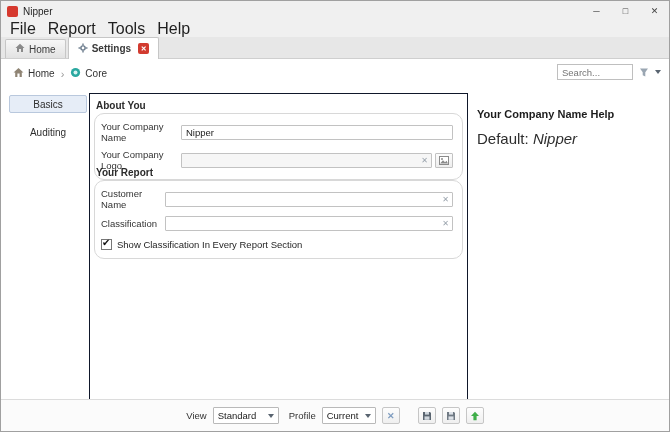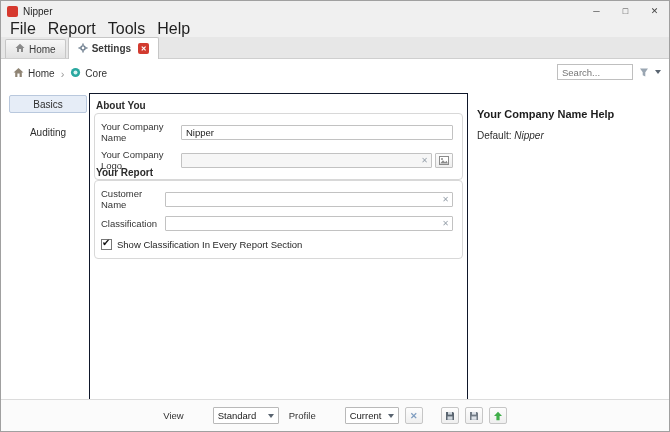--- a/index.html
+++ b/index.html
@@ -35,21 +35,21 @@
 
   
   .side-item { position:absolute; left:8px; width:78px; height:18px; display:flex; align-items:center; justify-content:center; font-size:10px; color:#2e2e2e; }
   .side-item.selected { background:#e6edf7; border:1px solid #b9c8dd; border-radius:2px; }
 
   
   .panel { position:absolute; left:88px; top:34px; width:379px; height:308px; border:1px solid #0f172a; background:#fff; }
   .section-title { position:absolute; left:6px; font-size:10px; font-weight:bold; color:#2b2b2b; }
   .title-about { top:6px; }
   .title-report { top:73px; }
-  .group { position:absolute; left:4px; width:369px; border:1px solid #d8d8d8; border-radius:4px; display:flex; flex-direction:column; gap:6px; padding:7px 9px 8px 6px; background:#fff; }
+  .group { position:absolute; left:4px; width:369px; border:1px solid #d8d8d8; border-radius:10px; display:flex; flex-direction:column; gap:6px; padding:7px 9px 8px 6px; background:#fff; }
   .g1 { top:19px; }
   .g2 { top:86px; }
   .frow { display:flex; align-items:center; }
   .flabel { font-size:9.5px; color:#333; }
   .g1 .flabel { flex:0 0 80px; }
   .g2 .flabel { flex:0 0 64px; }
   .tinput { flex:1; height:15px; border:1px solid #c2c2c2; border-radius:1px; font-size:9.5px; padding:0 4px; font-family:inherit; color:#222; background:#fff; min-width:0; }
   .input-wrap { flex:1; position:relative; display:flex; }
   .input-wrap .tinput { width:100%; }
   .tinput.dim { background:#f6f6f6; }
@@ -57,27 +57,27 @@
   .browse-btn { width:18px; height:15px; margin-left:3px; border:1px solid #c2c2c2; background:linear-gradient(#fcfcfc,#eeeeee); display:flex; align-items:center; justify-content:center; border-radius:1px; }
   .chk-row { display:flex; align-items:center; gap:5px; margin-top:2px; }
   .checkbox { width:11px; height:11px; border:1px solid #777; background:#fff; position:relative; }
   .checkbox[data-checked="true"]::after { content:"✔"; position:absolute; left:0; top:-3px; font-size:10px; color:#111; }
   .chk-label { font-size:9.5px; }
 
   
   .help { position:absolute; left:476px; top:36px; width:188px; }
   .help-title { font-size:11px; font-weight:bold; color:#1c1c1c;margin-top:13px; }
   .help-body { margin-top:6px; font-size:9px; line-height:1.35; color:#2d2d2d; }
-  .help-default { margin-top:10px; font-size:10px; color:#2d2d2d; }
+  .help-default { margin-top:10px; font-size:15px; color:#2d2d2d; }
   .help-default em { font-style:italic; }
 
   
   .footer { position:absolute; left:0; right:0; bottom:0; height:32px; border-top:1px solid #dcdcdc; background:#fbfbfb; display:flex; align-items:center; justify-content:center; gap:6px; }
   .flbl { font-size:9.5px; color:#333; }
-  .combo { display:flex; align-items:center; justify-content:space-between; height:17px; border:1px solid #b9b9b9; background:#fff; border-radius:1px; padding:0 4px; font-size:9.5px; color:#222;margin-left:23px; }
+  .combo { display:flex; align-items:center; justify-content:space-between; height:17px; border:1px solid #b9b9b9; background:#fff; border-radius:1px; padding:0 4px; font-size:9.5px; color:#222; }
   .combo.view { width:66px; }
   .combo.profile { width:54px; }
   .caret { width:0; height:0; border-left:3px solid transparent; border-right:3px solid transparent; border-top:4px solid #596470; margin-left:4px; }
   .icon-btn { width:18px; height:17px; border:1px solid #c6c6c6; border-radius:2px; background:linear-gradient(#fdfdfd,#efefef); display:flex; align-items:center; justify-content:center; }
   .xglyph { color:#7f9dc0; font-size:9px; font-weight:bold; }
   .trio-gap { width:6px; }
 </style>
 </head>
 <body>
 

